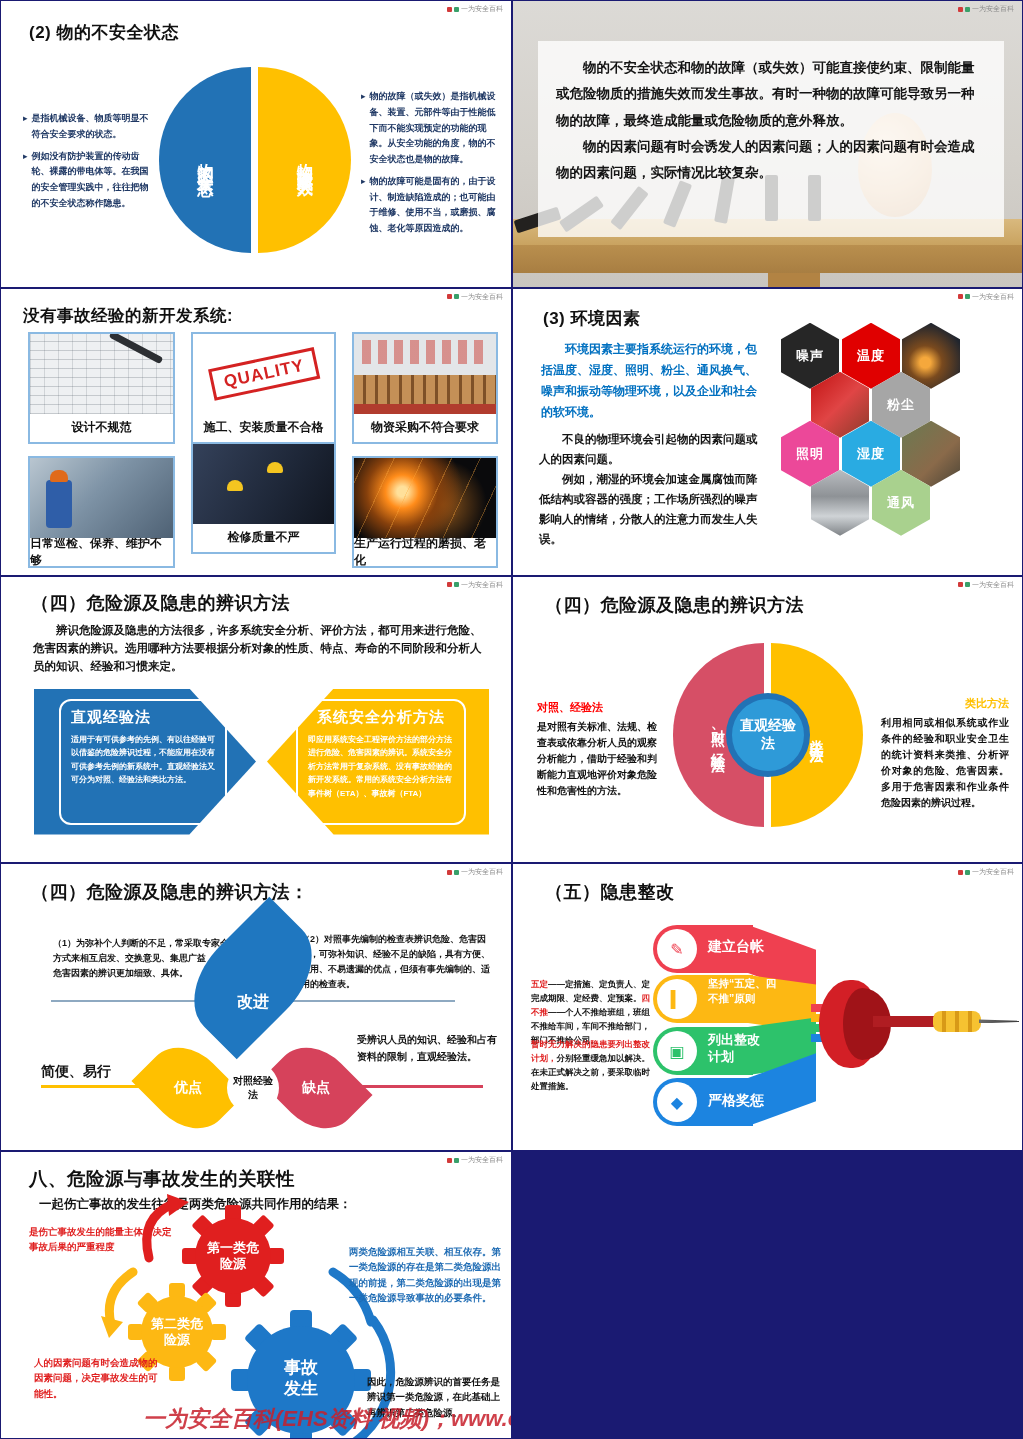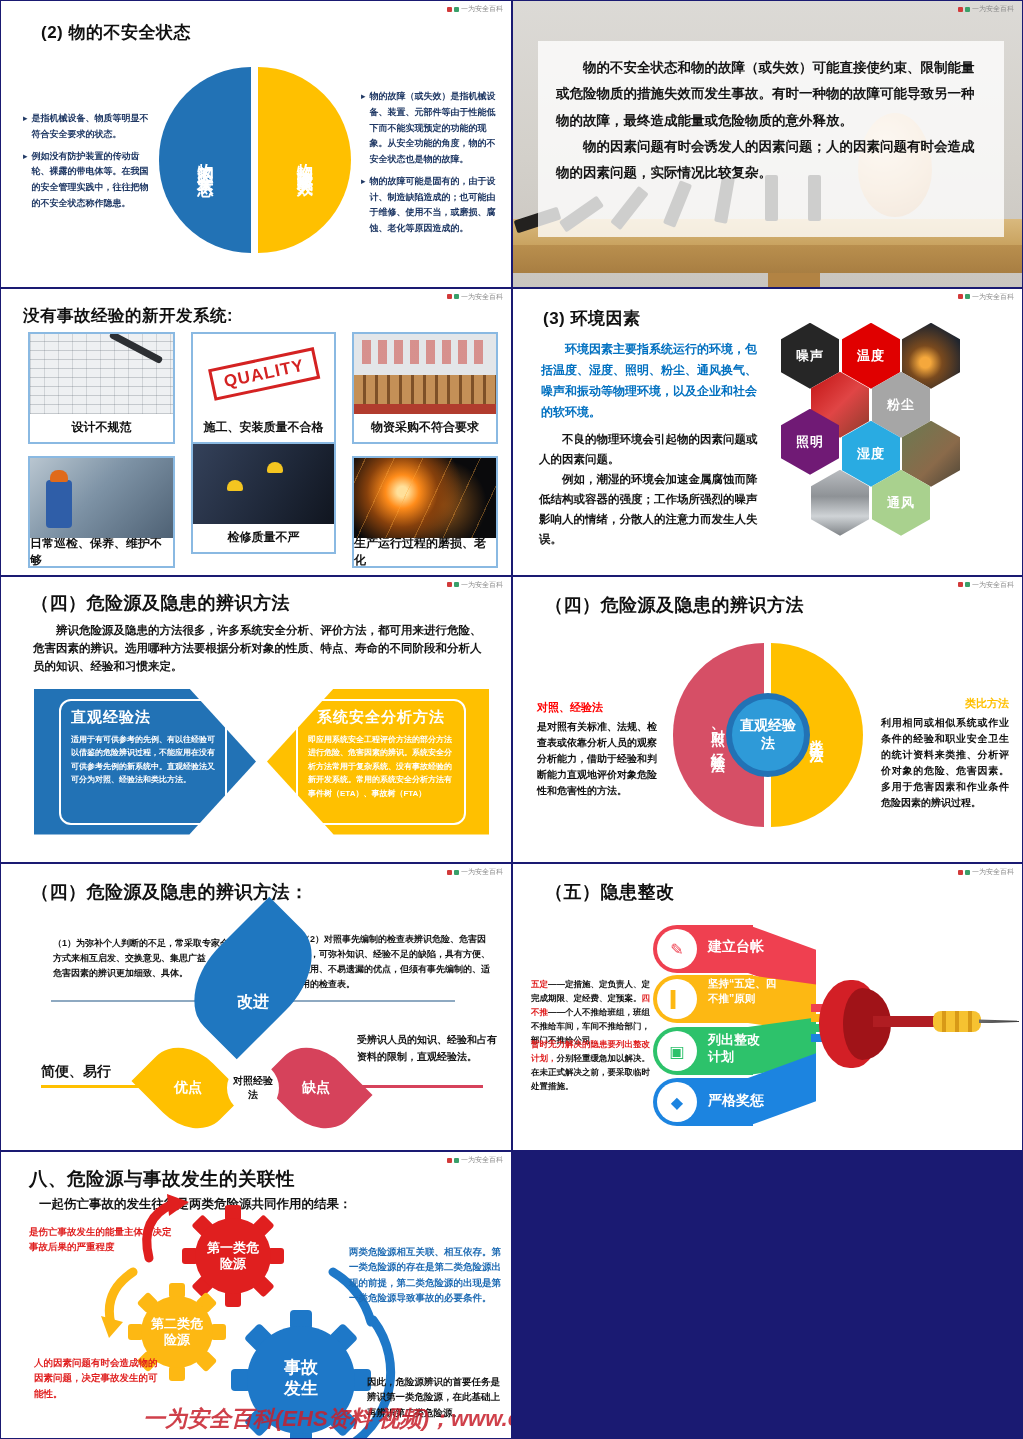--- a/index.html
+++ b/index.html
@@ -86,21 +86,21 @@
 <body>
 
 <div id="deck">
 
   <div class="slide">
     <span class="mini-logo">
         <i class="r"></i>
         <i class="g"></i>
         <span>一为安全百科</span>
       </span>
-    <div class="stitle" style="left:40px;top:20px;text-align:right;">(2) 物的不安全状态</div>
+    <div class="stitle" style="left:28px;top:20px;text-align:right;">(2) 物的不安全状态</div>
     <div class="s1-bullets" style="left:22px;top:110px;width:132px;">
       <div class="b">
           <span class="m">▸</span>
           <span>是指机械设备、物质等明显不符合安全要求的状态。</span>
         </div>
       <div class="b">
           <span class="m">▸</span>
           <span>例如没有防护装置的传动齿轮、裸露的带电体等。在我国的安全管理实践中，往往把物的不安全状态称作隐患。</span>
         </div>
     </div>
@@ -207,21 +207,21 @@
         <span>噪声</span>
       </div>
     <div class="hex" style="left:329px;top:34px;background:#e00000;">
         <span>温度</span>
       </div>
     <div class="hex" style="left:389px;top:34px;background:radial-gradient(circle at 40% 60%,#f5a83c 0 10%,#7a4a1e 32%,#20252e 75%);"></div>
     <div class="hex" style="left:298px;top:83px;background:linear-gradient(135deg,#c11212,#e04545 50%,#8a3b2b);"></div>
     <div class="hex" style="left:359px;top:83px;background:#a6a6a6;">
         <span>粉尘</span>
       </div>
-    <div class="hex" style="left:268px;top:120px;background:#701a75;">
+    <div class="hex" style="left:268px;top:132px;background:#ec4899;">
         <span>照明</span>
       </div>
     <div class="hex" style="left:329px;top:132px;background:#29abe2;">
         <span>湿度</span>
       </div>
     <div class="hex" style="left:389px;top:132px;background:linear-gradient(135deg,#6b7a52,#8a6a4a 60%,#4a4436);"></div>
     <div class="hex" style="left:298px;top:181px;background:linear-gradient(180deg,#b9bcc0,#8e9296 40%,#cfd3d6 70%,#7e8286);"></div>
     <div class="hex" style="left:359px;top:181px;background:#a9d18e;">
         <span>通风</span>
       </div>

